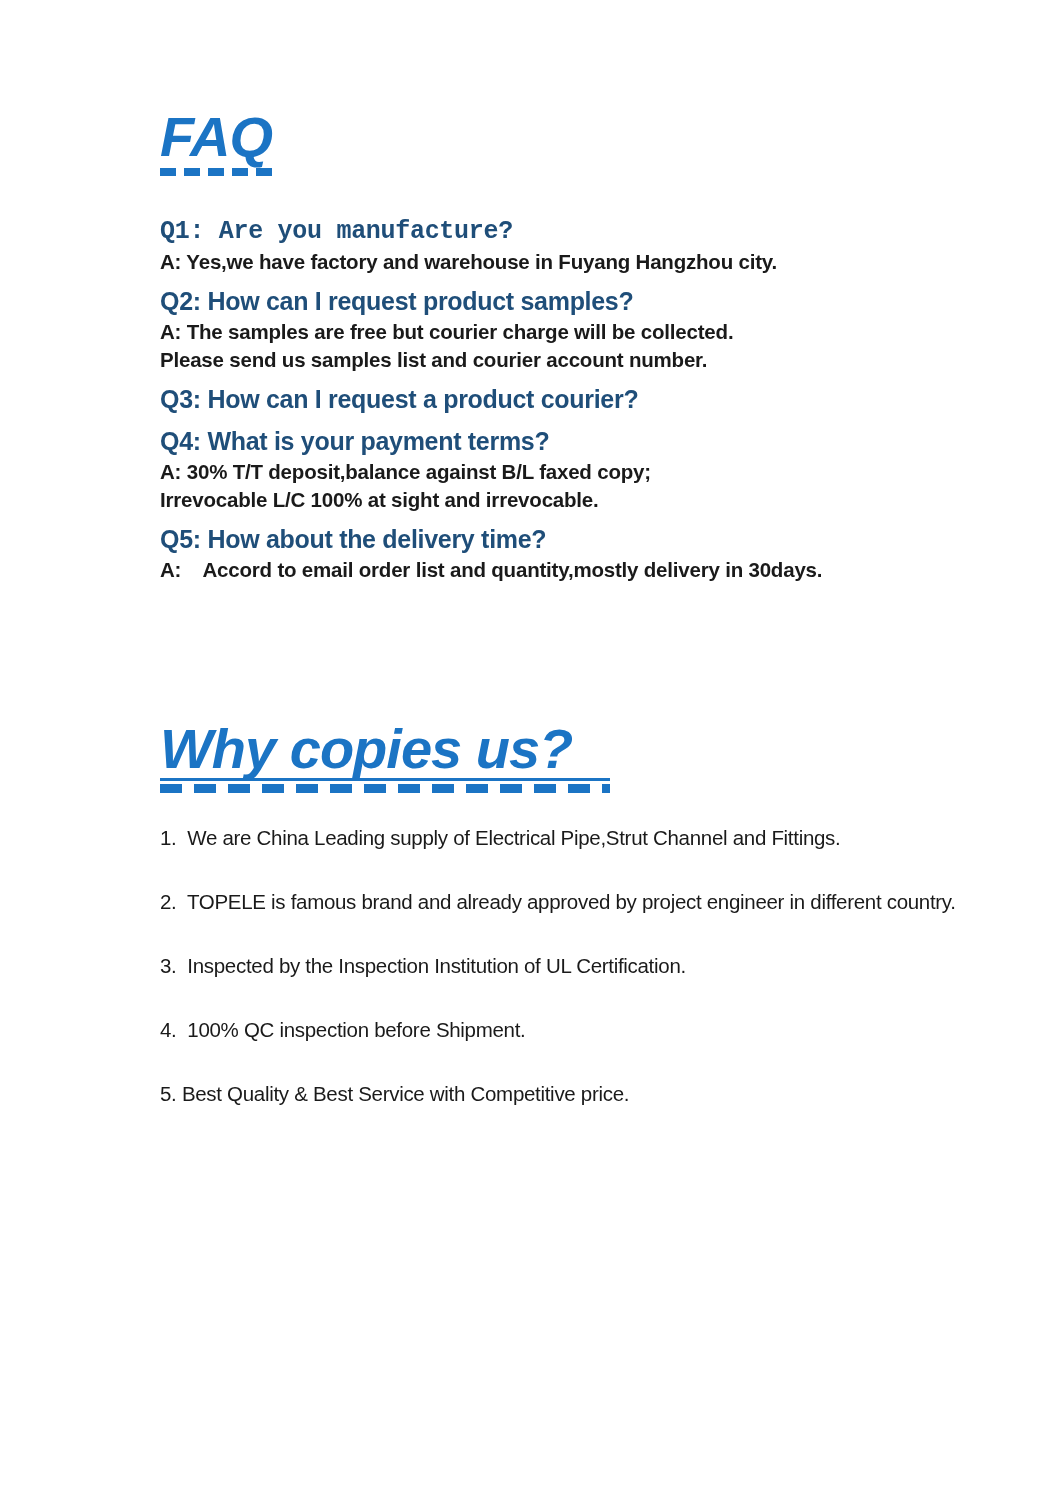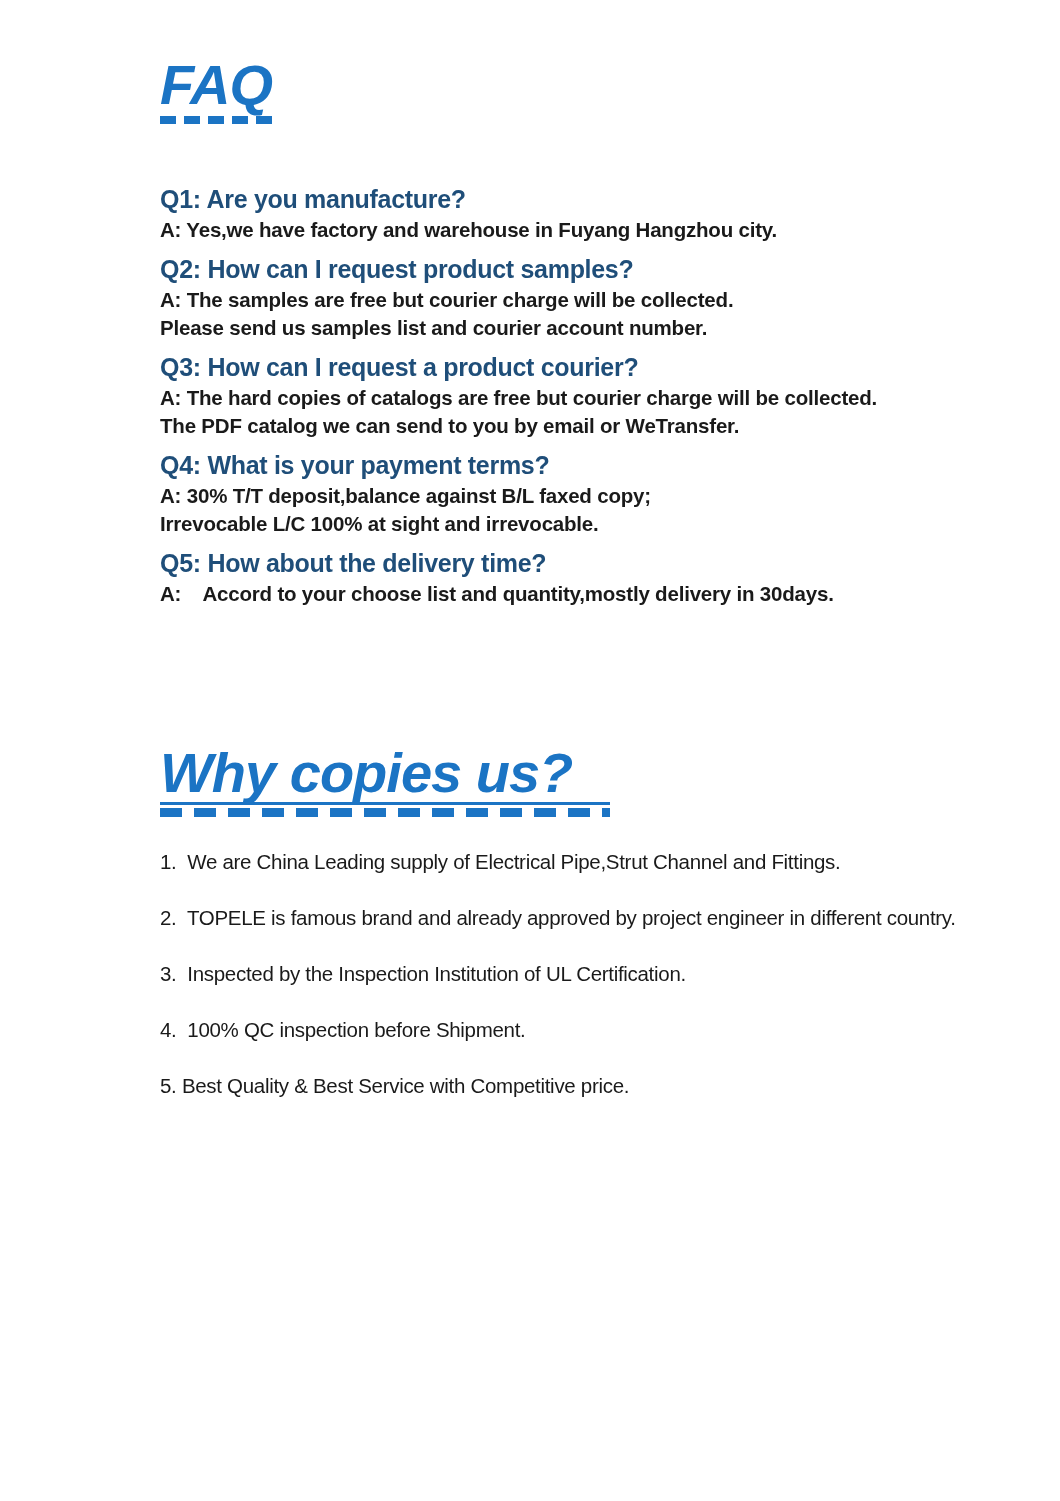--- a/index.html
+++ b/index.html
@@ -26,21 +26,21 @@
   .big-title{
     display:inline-block;
     font-size:56px;
     line-height:58px;
     font-weight:bold;
     font-style:italic;
     color:var(--blue);
     letter-spacing:-1px;
     white-space:pre;
   }
-  .faq-title-block{ padding-top:56px; }
+  .faq-title-block{ padding-top:108px; }
   .dash-line{
     height:8px;
     margin-top:2px;
     background:repeating-linear-gradient(90deg, var(--blue) 0 16px, transparent 16px 24px);
   }
   .dash-line.faq-dash{ width:112px; }
   .why-title-block{ margin-top:136px; }
   .solid-line{
     height:3px;
     background:var(--blue);
@@ -54,41 +54,41 @@
   }
   
   .qa-question{
     font-size:25px;
     line-height:33px;
     font-weight:bold;
     color:var(--navy);
     letter-spacing:-0.3px;
     white-space:pre-wrap;
   }
-  .qa-question.first{ margin-top:59px; }
+  .qa-question.first{ margin-top:39px;font-family:Liberation Mono, monospace; }
   .qa-question.next{ margin-top:9px; }
   .qa-answer{
     font-size:20.5px;
     line-height:28px;
     font-weight:bold;
     color:var(--ink);
     letter-spacing:-0.2px;
     white-space:pre-wrap;
   }
   
   .reasons{ margin-top:31px; }
   .reason-item{
     font-size:20.5px;
     line-height:28px;
     font-weight:normal;
     color:var(--ink);
     letter-spacing:-0.3px;
     white-space:pre-wrap;
   }
-  .reason-item + .reason-item{ margin-top:28px; }
+  .reason-item + .reason-item{ margin-top:36px; }
 </style>
 </head>
 <body>
 
 <div class="page">
   <div class="content">
 
     <div class="faq-section">
       <div class="faq-title-block">
         <span class="big-title">FAQ</span>
@@ -96,29 +96,27 @@
       </div>
 
       <div class="qa-question first">Q1: Are you manufacture?</div>
       <div class="qa-answer">A: Yes,we have factory and warehouse in Fuyang Hangzhou city.</div>
 
       <div class="qa-question next">Q2: How can I request product samples?</div>
       <div class="qa-answer">A: The samples are free but courier charge will be collected.
 Please send us samples list and courier account number.</div>
 
       <div class="qa-question next">Q3: How can I request a product courier?</div>
-      <div class="qa-answer">A: The hard copies of catalogs are free but courier charge will be collected.
-The PDF catalog we can send to you by email or WeTransfer.</div>
 
       <div class="qa-question next">Q4: What is your payment terms?</div>
       <div class="qa-answer">A: 30% T/T deposit,balance against B/L faxed copy;
 Irrevocable L/C 100% at sight and irrevocable.</div>
 
       <div class="qa-question next">Q5: How about the delivery time?</div>
-      <div class="qa-answer">A:    Accord to your choose list and quantity,mostly delivery in 30days.</div>
+      <div class="qa-answer">A:    Accord to email order list and quantity,mostly delivery in 30days.</div>
     </div>
 
     <div class="why-section">
       <div class="why-title-block">
         <span class="big-title">Why copies us?</span>
         <div class="solid-line"></div>
         <div class="dash-line why-dash"></div>
       </div>
 
       <div class="reasons">

